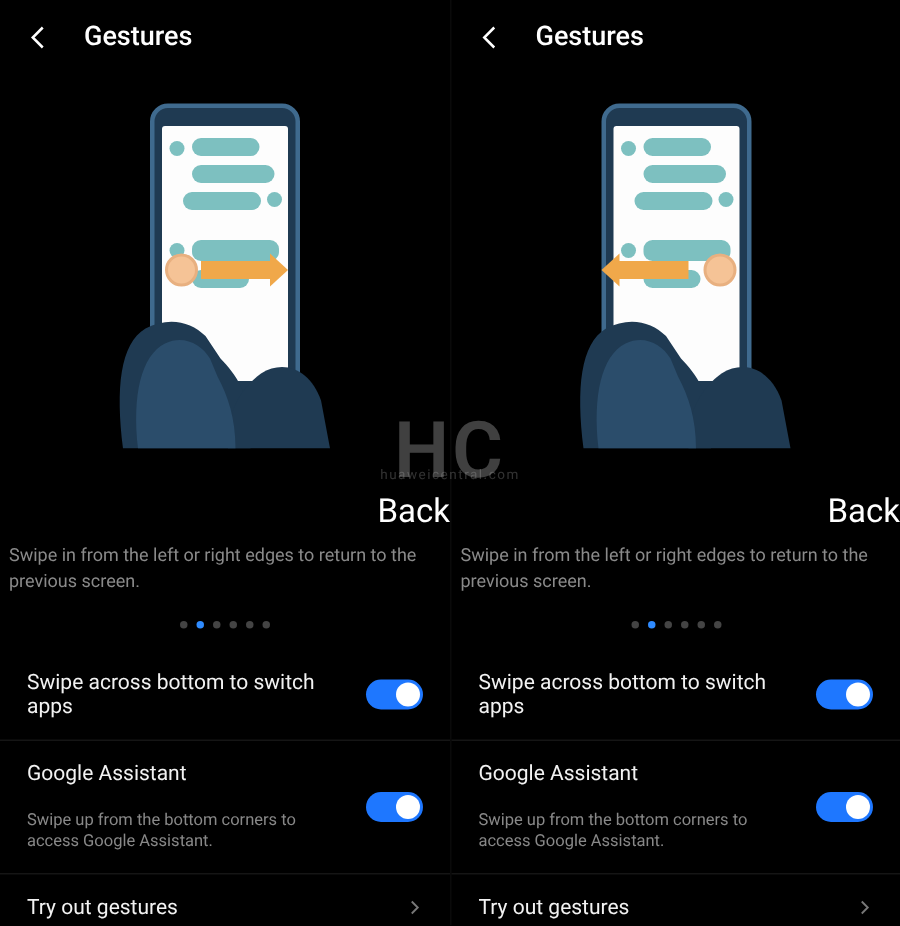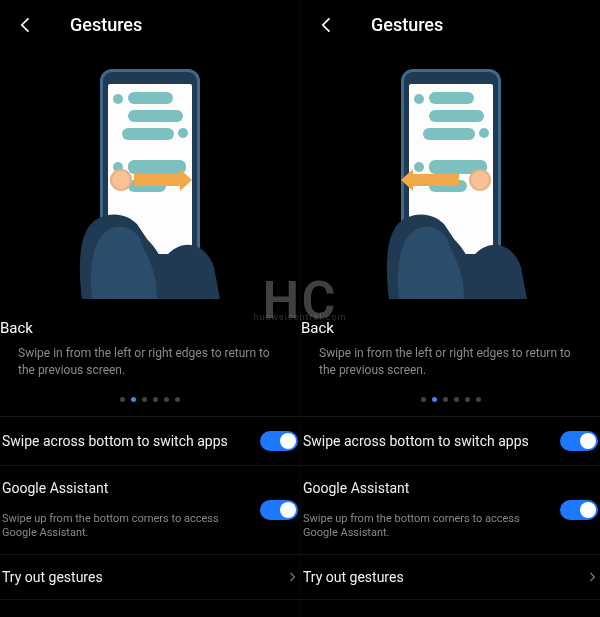--- a/index.html
+++ b/index.html
@@ -18,66 +18,66 @@
     color: #fff;
     display: flex;
     flex-direction: column;
     position: relative;
   }
   .panel + .panel { border-left: 1px solid #0a0a0a; }
   .header {
     display: flex;
     align-items: center;
     padding: 14px 16px;
-    gap: 34px;
+    gap: 20px;
   }
   .back-arrow svg { width: 20px; height: 20px; display:block; }
   .header-title {
     font-size: 18px;
     font-weight: 500;
     color: #fff;
   }
   .illustration-area {
     flex: 0 0 auto;
     display: flex;
     justify-content: center;
     align-items: flex-start;
     padding: 20px 0 10px;
   }
   .gesture-title {
-    text-align: left;
-    font-size: 15px;
+    text-align: right;
+    font-size: 22px;
     font-weight: 400;
     color: #fff;
-    margin-top: 10px;
+    margin-top: 20px;
   }
   .gesture-desc {
     font-size: 12px;
     color: #8a8a8a;
-    padding: 8px 18px 0 18px;
+    padding: 8px 18px 0 6px;
     line-height: 1.4;
   }
   .dots {
     display: flex;
     justify-content: center;
     gap: 6px;
     margin: 18px 0 14px;
   }
   .dot {
     width: 5px; height: 5px;
     border-radius: 50%;
     background: #444;
   }
   .dot.active { background: #2f8bff; }
   .divider { height: 1px; background: #1a1a1a; margin: 0 0 0 0; }
   .row {
     display: flex;
     align-items: center;
     justify-content: space-between;
-    padding: 14px 2px;
+    padding: 14px 18px;
     border-bottom: 1px solid #151515;
   }
   .row .textcol { flex: 1; padding-right: 12px; }
   .row .label {
     font-size: 14px; color: #f2f2f2;
   }
   .row .sublabel {
     font-size: 11px; color: #888; margin-top: 16px; line-height: 1.3;
   }
   .toggle {

